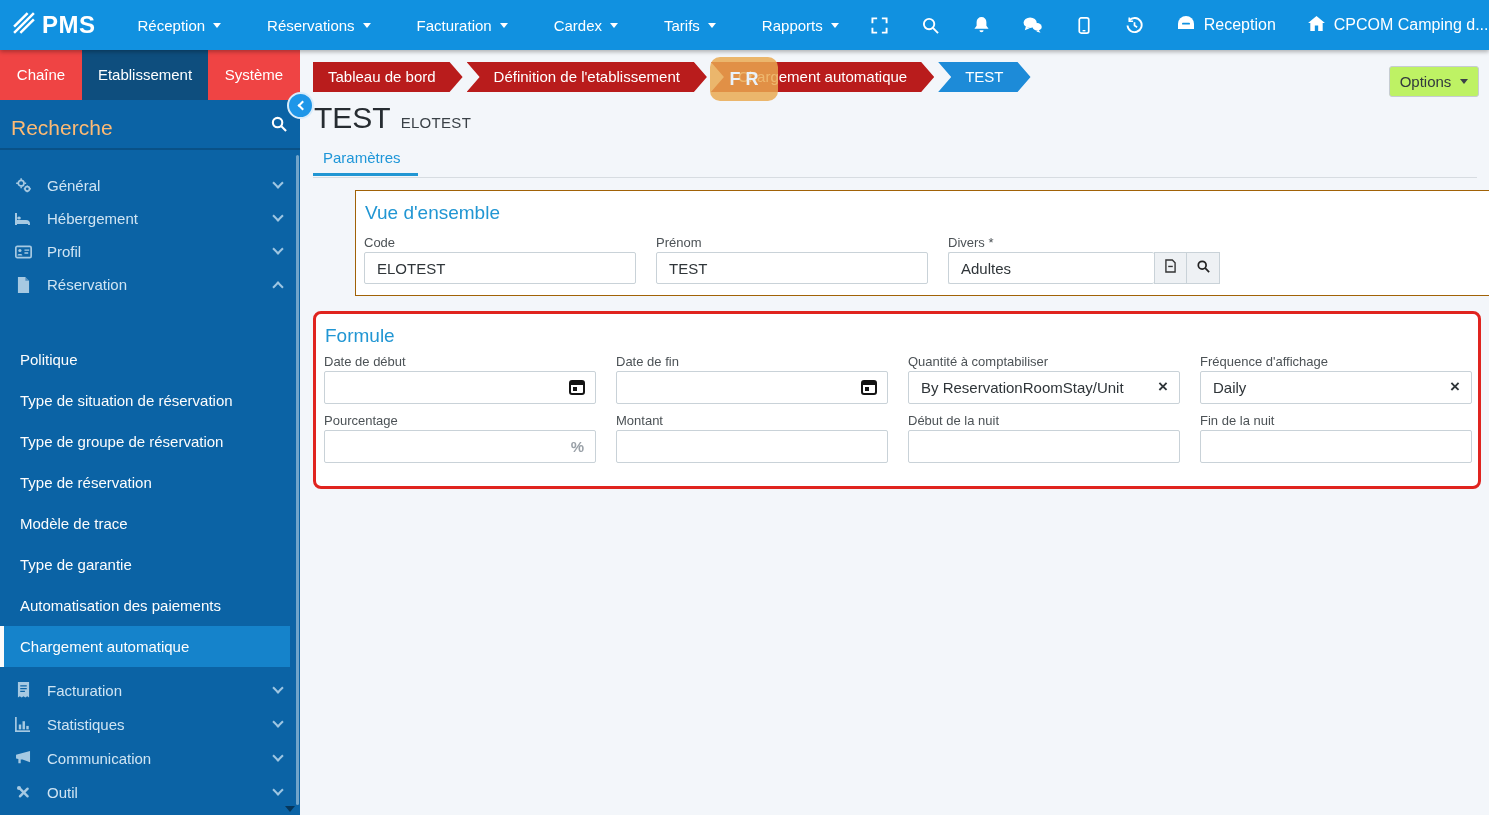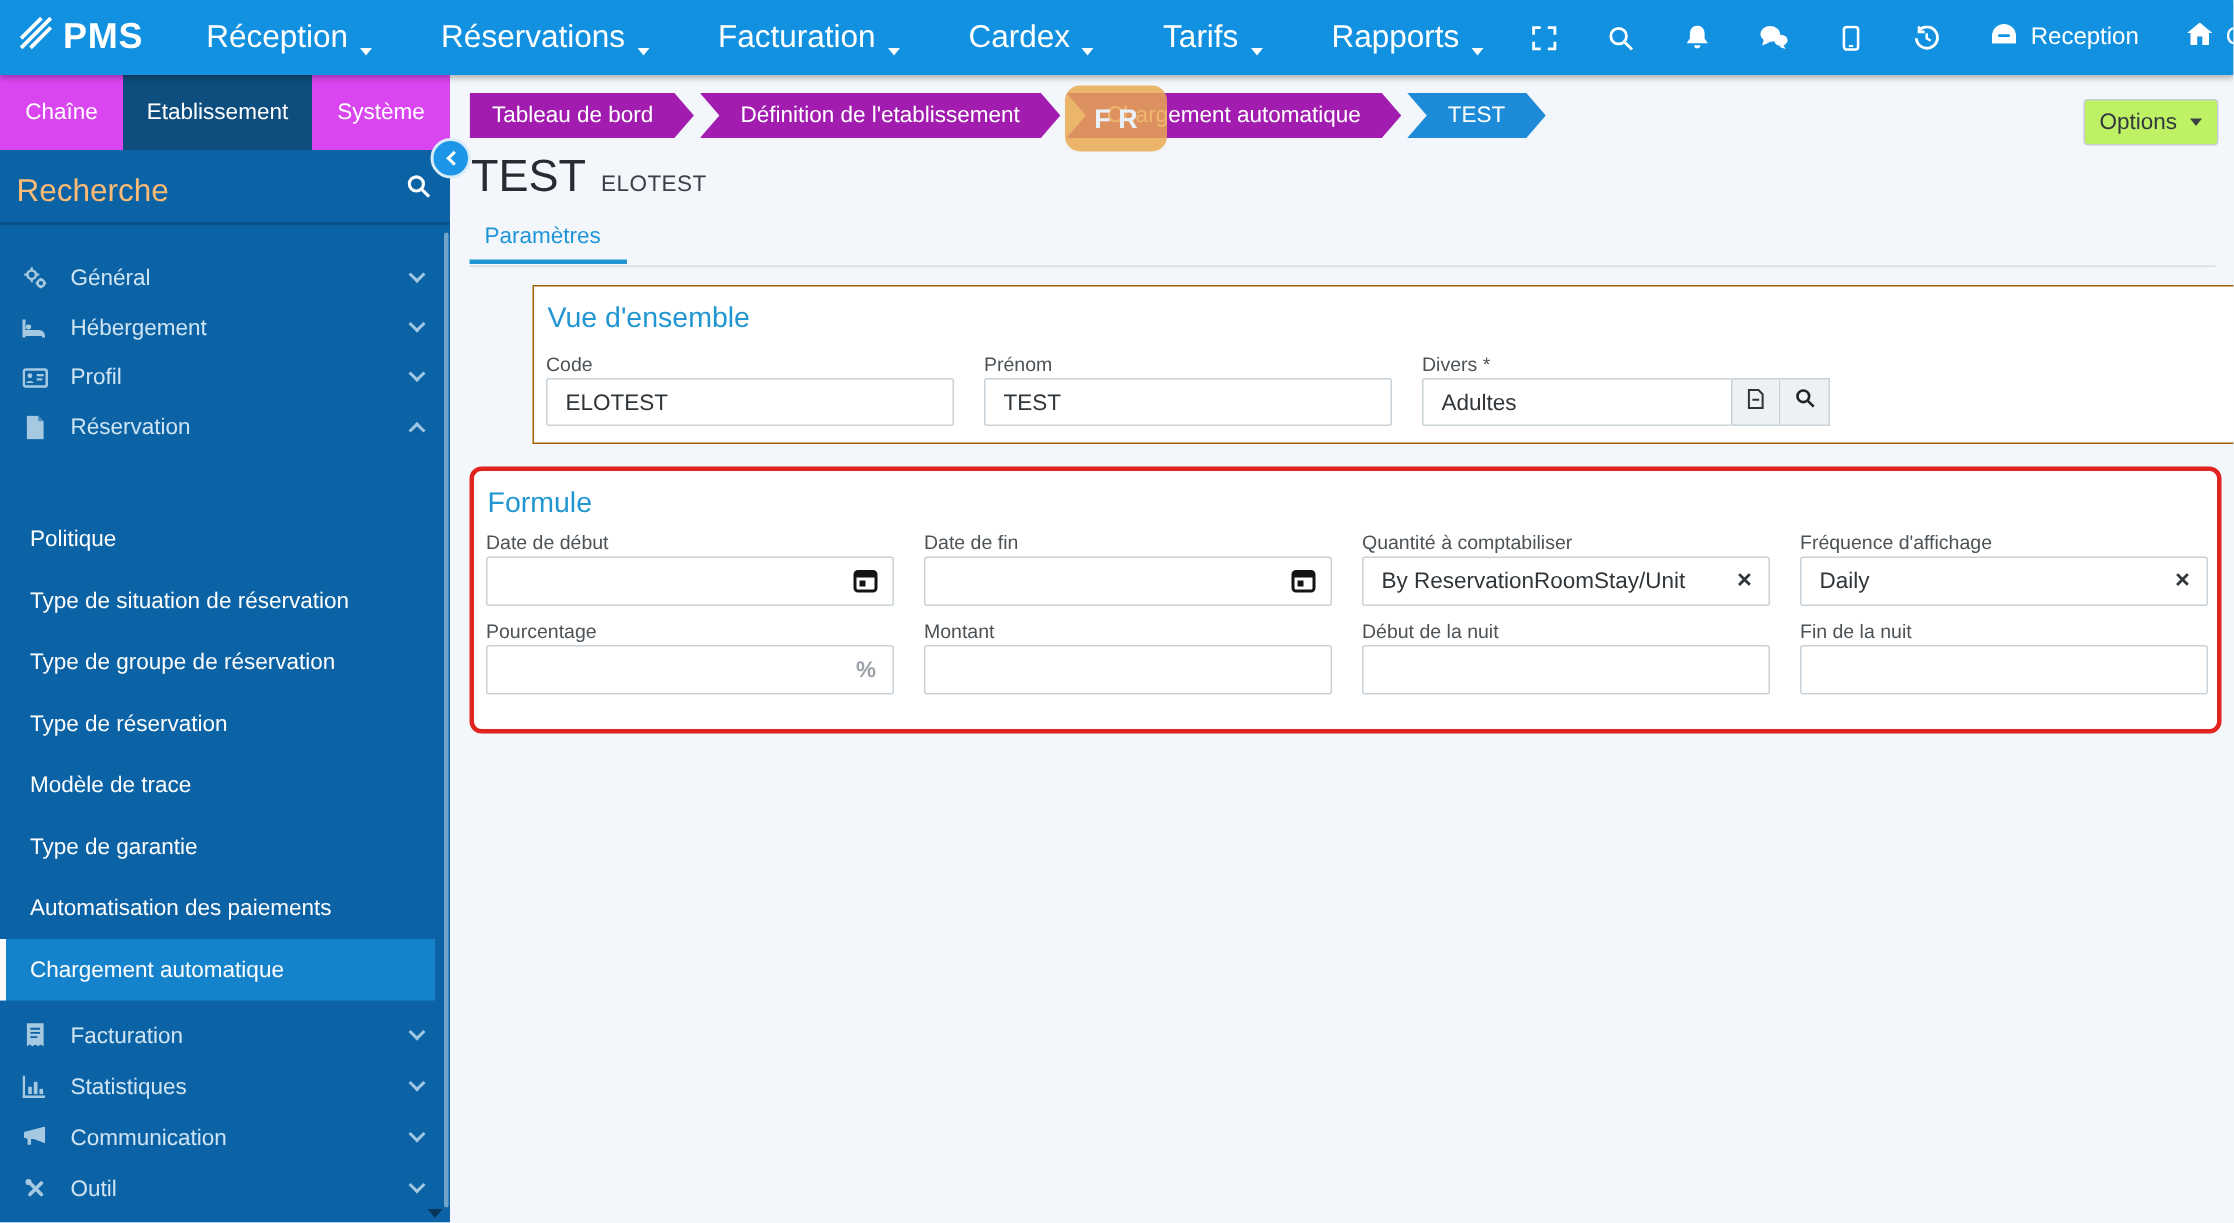--- a/index.html
+++ b/index.html
@@ -6,28 +6,28 @@
   html,body { width:1489px; height:815px; overflow:hidden; }
   body { font-family:"Liberation Sans","DejaVu Sans",sans-serif; background:#f3f6fa; position:relative; }
   .page { position:absolute; inset:0; width:1489px; height:815px; }
 
   
   .topnav { position:absolute; left:0; top:0; width:1489px; height:50px; background:#1191e0;
             display:flex; align-items:center; color:#fff; z-index:40; box-shadow:0 2px 4px rgba(0,0,0,.28); }
   .logo { display:flex; align-items:center; gap:5px; margin-left:12px; cursor:pointer; }
   .logo-text { font-size:24px; font-weight:bold; letter-spacing:.5px; }
   .topmenu { display:flex; margin-left:42px; gap:46px; }
-  .topmenu-item { display:flex; align-items:flex-end; gap:8px; font-size:21px; cursor:pointer; white-space:nowrap; }
+  .topmenu-item { display:flex; align-items:center; gap:8px; font-size:15px; cursor:pointer; white-space:nowrap; }
   .caret-w { width:0; height:0; border-left:4.5px solid transparent; border-right:4.5px solid transparent; border-top:5px solid #fff; }
   .topnav-right { margin-left:auto; display:flex; align-items:center; margin-right:16px; }
   .tn-icon { display:flex; align-items:center; justify-content:center; width:20px; margin-left:31px; cursor:pointer; }
   .tn-group { display:flex; align-items:center; gap:9px; margin-left:32px; font-size:16px; cursor:pointer; white-space:nowrap; }
 
   
-  .scope-tabs { position:absolute; left:0; top:50px; width:300px; height:50px; background:#d946ef; display:flex; z-index:20; }
+  .scope-tabs { position:absolute; left:0; top:50px; width:300px; height:50px; background:#ef4444; display:flex; z-index:20; }
   .scope-tab { height:50px; line-height:50px; text-align:center; color:#fff; font-size:15px; cursor:pointer; }
   .scope-tab:nth-child(1){ width:82px; }
   .scope-tab:nth-child(2){ width:126px; }
   .scope-tab:nth-child(3){ width:92px; }
   .scope-tab.active { background:#0e4e7e; }
 
   
   .sidebar { position:absolute; left:0; top:100px; width:300px; height:715px; background:#0b63a5; z-index:20; }
   .side-search { position:relative; height:50px; border-bottom:2px solid rgba(0,0,0,.18); cursor:text; }
   .side-search-label { position:absolute; left:11px; top:16px; color:#fdba74; font-size:21px; }
@@ -51,21 +51,21 @@
   
   .collapse-btn { position:absolute; left:287px; top:92px; width:27px; height:27px; border-radius:50%;
                   background:#1e96e8; border:2px solid #d9ecfa; z-index:50; display:flex; align-items:center; justify-content:center; cursor:pointer; }
   .lt-chev { width:7px; height:7px; border-left:2.5px solid #fff; border-top:2.5px solid #fff; transform:rotate(-45deg); margin-left:3px; }
 
   
   .content { position:absolute; left:300px; top:50px; width:1189px; height:765px; background:#f3f6fa; }
 
   
   .breadcrumb { position:absolute; left:13px; top:12px; display:flex; }
-  .crumb { height:30px; line-height:30px; background:#a21caf; color:#fff; font-size:15px;
+  .crumb { height:30px; line-height:30px; background:#b91c1c; color:#fff; font-size:15px;
            padding:0 27px 0 15px; cursor:pointer; white-space:nowrap;
            clip-path:polygon(0 0, calc(100% - 13px) 0, 100% 50%, calc(100% - 13px) 100%, 0 100%); }
   .crumb + .crumb { margin-left:4px; padding-left:27px;
            clip-path:polygon(0 0, calc(100% - 13px) 0, 100% 50%, calc(100% - 13px) 100%, 0 100%, 13px 50%); }
   .crumb.last { background:#1d8bd8; }
 
   .lang-badge { position:absolute; left:410px; top:7px; width:68px; height:44px; border-radius:10px;
                 background:rgba(233,168,79,.83); color:#e9f2fa; font-size:18px; font-weight:bold; letter-spacing:5px;
                 display:flex; align-items:center; justify-content:center; padding-left:5px; z-index:6; cursor:pointer; }
 

